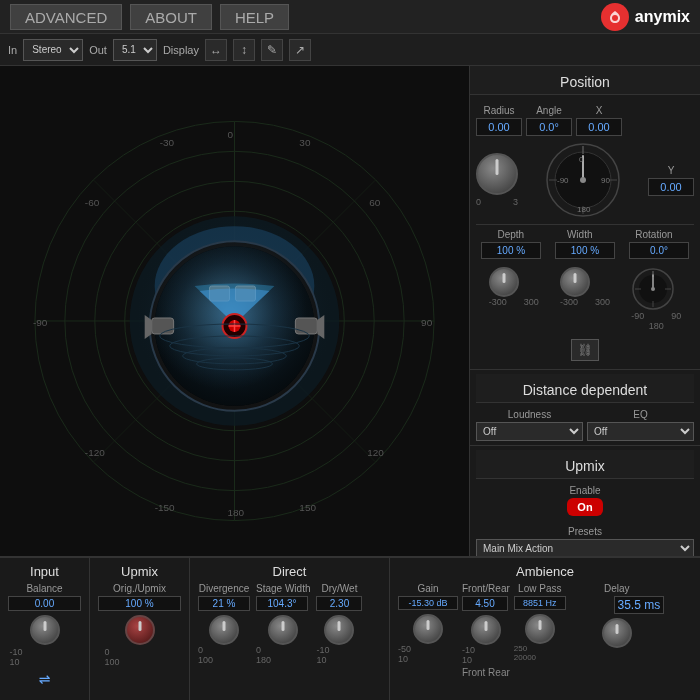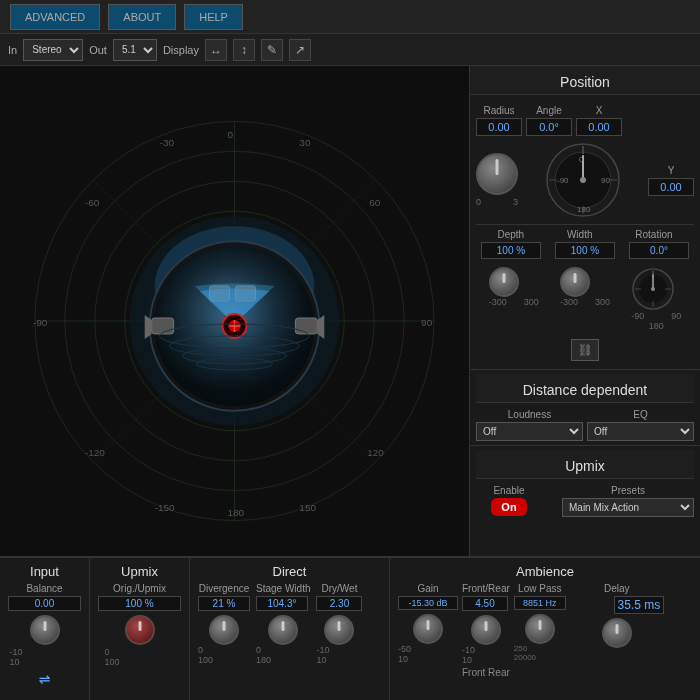--- a/index.html
+++ b/index.html
@@ -1,20 +1,20 @@
 <!DOCTYPE html>
 <html><head>
   <meta charset="utf-8">
   <style>
     * { margin: 0; padding: 0; box-sizing: border-box; }
     body { width: 700px; height: 700px; background: #1a1a1a; font-family: Arial, sans-serif; overflow: hidden; color: #ccc; font-size: 11px; }
 
     
     .top-bar { display: flex; align-items: center; background: #222; border-bottom: 1px solid #333; height: 34px; }
-    .top-btn { background: #0c4a6e; border: 1px solid #555; color: #aaa; padding: 4px 14px; cursor: pointer; font-size: 11px; height: 26px; margin-left: 8px; }
+    .top-btn { background: #404040; border: 1px solid #555; color: #aaa; padding: 4px 14px; cursor: pointer; font-size: 15px; height: 26px; margin-left: 8px; }
     .top-btn:first-child { margin-left: 10px; }
     .logo-area { margin-left: auto; margin-right: 10px; display: flex; align-items: center; }
     .logo-icon { width: 28px; height: 28px; background: #e63030; border-radius: 50%; display: flex; align-items: center; justify-content: center; margin-right: 6px; }
     .logo-text { color: #fff; font-size: 16px; font-weight: bold; }
 
     
     .io-bar { display: flex; align-items: center; background: #1e1e1e; padding: 4px 8px; height: 32px; gap: 6px; border-bottom: 1px solid #333; }
     .io-label { color: #aaa; font-size: 11px; }
     .io-select { background: #2a2a2a; border: 1px solid #555; color: #ccc; font-size: 10px; padding: 2px 4px; height: 22px; }
     .io-arrow-btn { background: #2a2a2a; border: 1px solid #444; color: #aaa; width: 22px; height: 22px; display: flex; align-items: center; justify-content: center; cursor: pointer; font-size: 12px; }
@@ -54,21 +54,21 @@
 
     
     .dist-section { border-top: 1px solid #333; padding: 4px 6px; }
     .dist-row { display: flex; gap: 4px; }
     .dist-col { flex: 1; display: flex; flex-direction: column; }
     .dist-label { color: #999; font-size: 10px; margin-bottom: 2px; text-align: center; }
     .dist-select { background: #2a2a2a; border: 1px solid #555; color: #ccc; font-size: 10px; padding: 2px; width: 100%; }
 
     
     .upmix-section { border-top: 1px solid #333; padding: 4px 6px; }
-    .upmix-row { display: flex; gap: 20px; }
+    .upmix-row { display: flex; gap: 10px; flex-direction: column; }
     .upmix-col { flex: 1; display: flex; flex-direction: column; align-items: center; }
     .toggle-btn { background: #cc0000; border: none; color: #fff; font-size: 11px; font-weight: bold; padding: 3px 10px; cursor: pointer; border-radius: 6px; }
     .toggle-btn.on { background: #cc0000; }
     .preset-select { background: #2a2a2a; border: 1px solid #555; color: #ccc; font-size: 10px; padding: 2px; width: 100%; }
 
     
     .bottom-section { height: 160px; background: #1a1a1a; border-top: 2px solid #333; display: flex; }
     .bottom-panel { padding: 6px 8px; border-right: 1px solid #333; }
     .bottom-title { color: #ddd; font-size: 13px; text-align: center; margin-bottom: 4px; }
     .bottom-label { color: #999; font-size: 10px; text-align: center; margin-bottom: 2px; }
@@ -88,20 +88,29 @@
 
     .front-rear-label { display: flex; justify-content: center; gap: 6px; font-size: 10px; color: #888; margin-top: 2px; }
   </style>
 </head>
 <body>
 
 <div class="top-bar">
   <button class="top-btn">ADVANCED</button>
   <button class="top-btn">ABOUT</button>
   <button class="top-btn">HELP</button>
+  <div class="logo-area">
+    <div class="logo-icon">
+      <svg width="16" height="16" viewBox="0 0 16 16">
+          <path d="M8 2 C8 2 13 5 13 9 C13 12 11 14 8 14 C5 14 3 12 3 9 C3 5 8 2 8 2Z" fill="white" opacity="0.8"></path>
+          <circle cx="8" cy="9" r="3" fill="#e63030"></circle>
+        </svg>
+    </div>
+    <span class="logo-text">anymix</span>
+  </div>
 </div>
 
 <div class="io-bar">
   <span class="io-label">In</span>
   <select class="io-select">
     <option>Stereo</option>
   </select>
   <span class="io-label">Out</span>
   <select class="io-select">
     <option>5.1</option>

